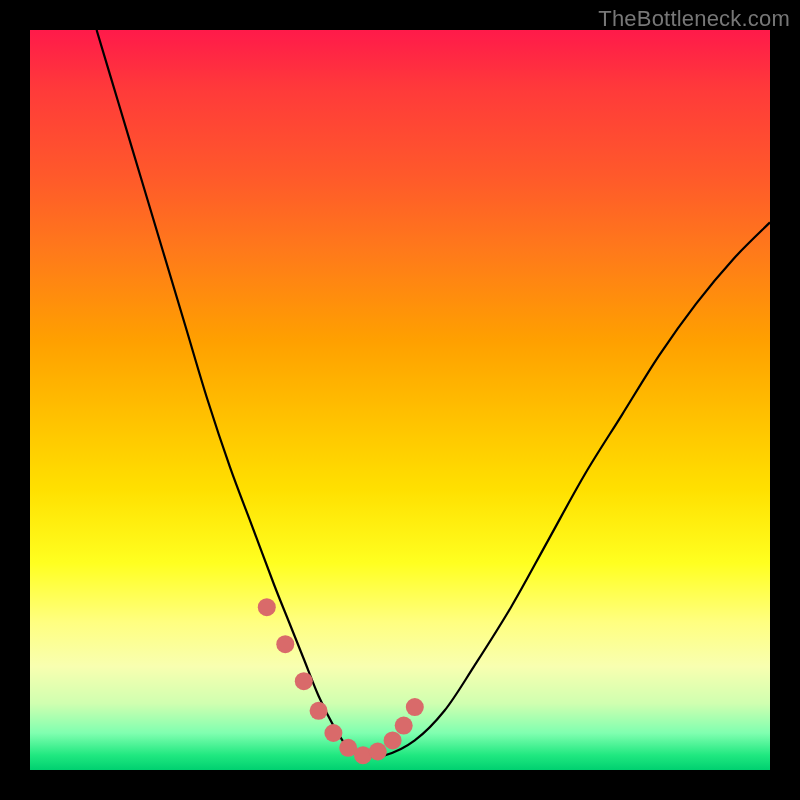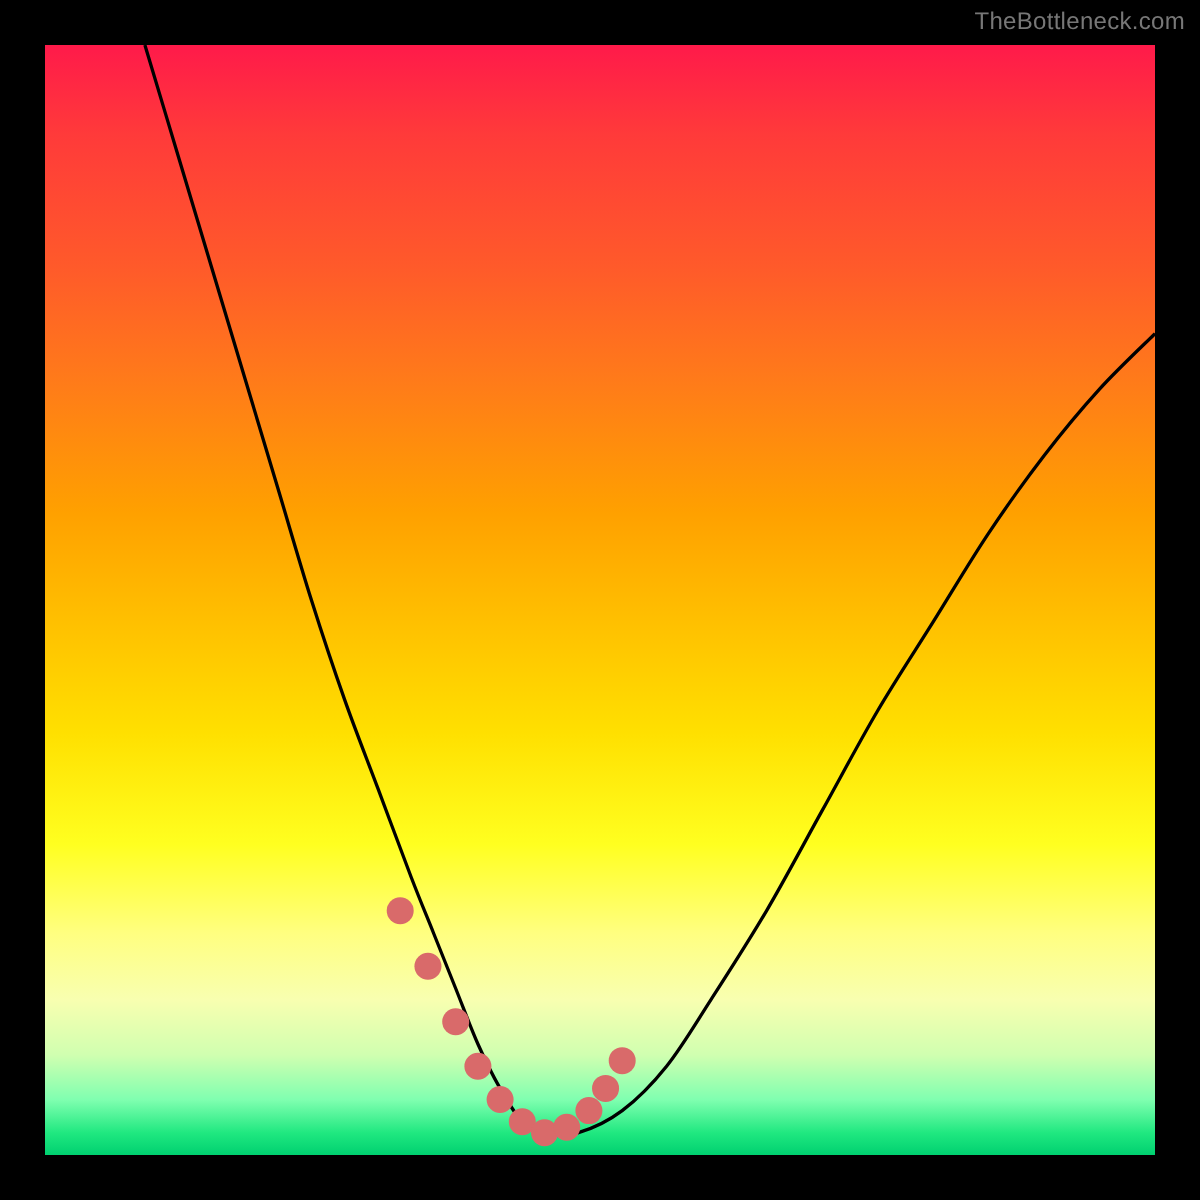--- a/index.html
+++ b/index.html
@@ -33,21 +33,21 @@
       #80ffb0 95%,
       #20e880 98%,
       #00d070 100%
     );
   }
   .watermark {
     position: absolute;
     top: 6px;
     right: 10px;
     color: #777;
-    font-size: 16px;
+    font-size: 22px;
     letter-spacing: 0.2px;
   }
   svg.curve {
     position: absolute;
     left: 0;
     top: 0;
     width: 740px;
     height: 740px;
   }
   .curve-path {

